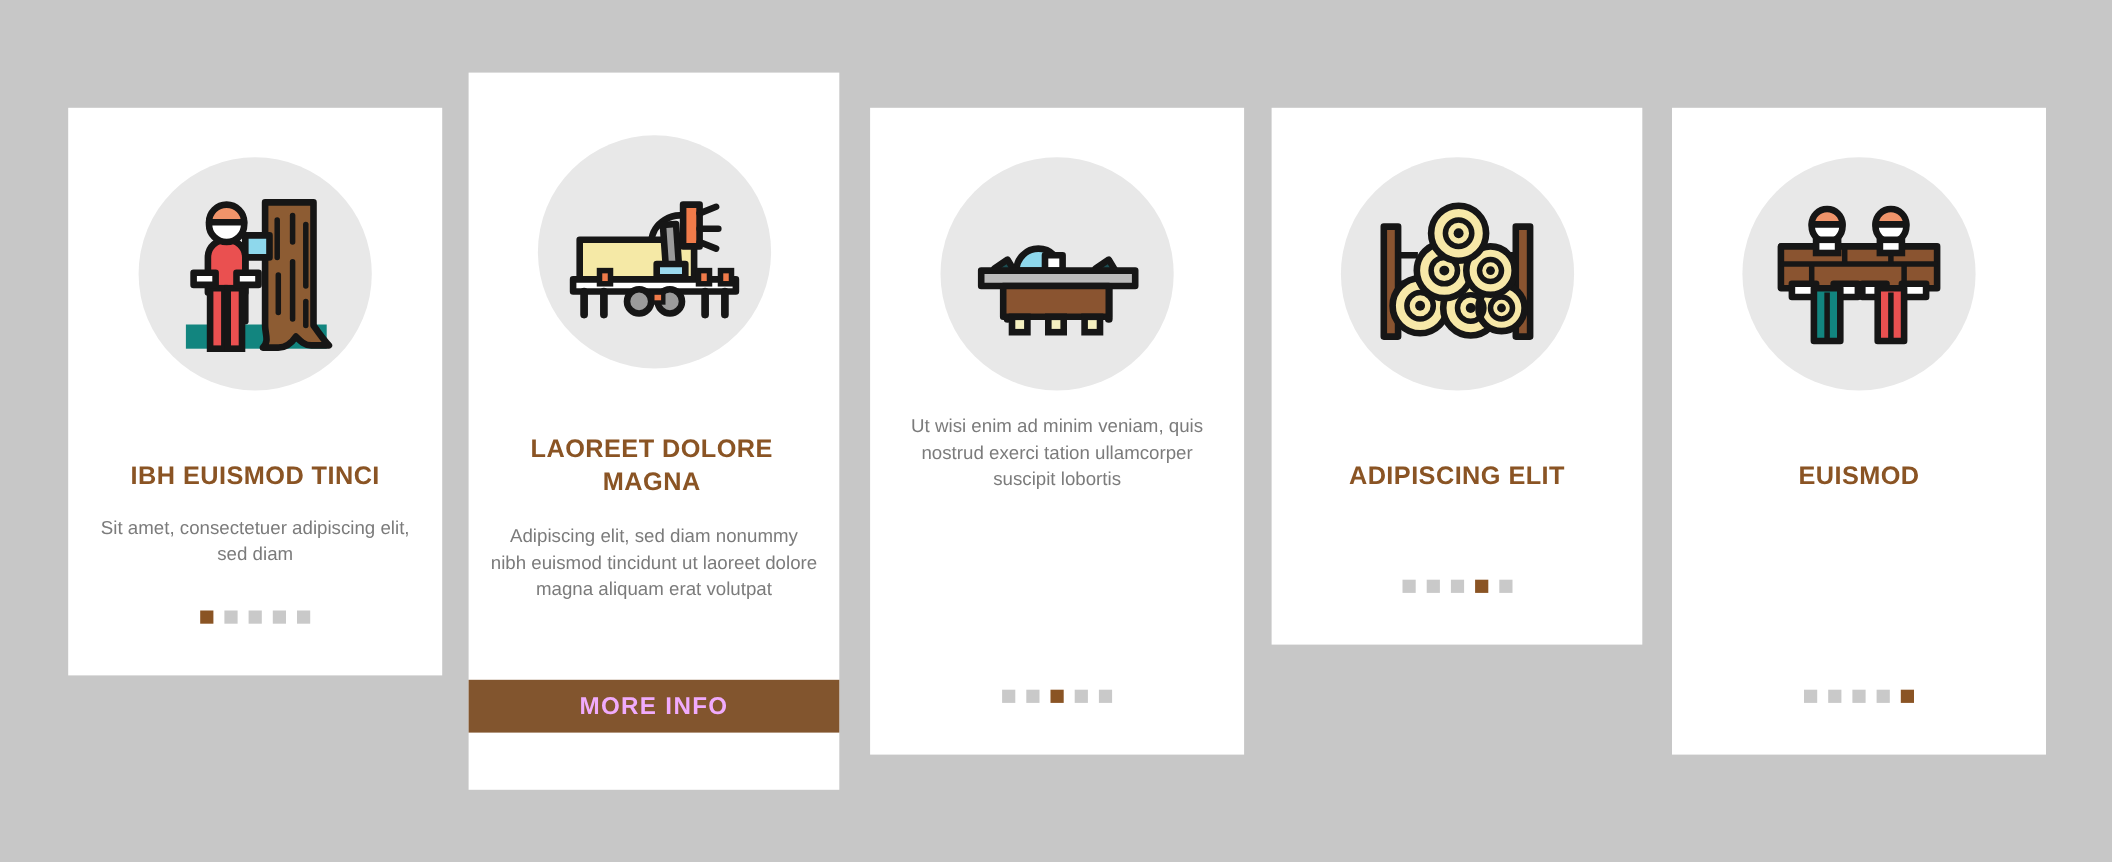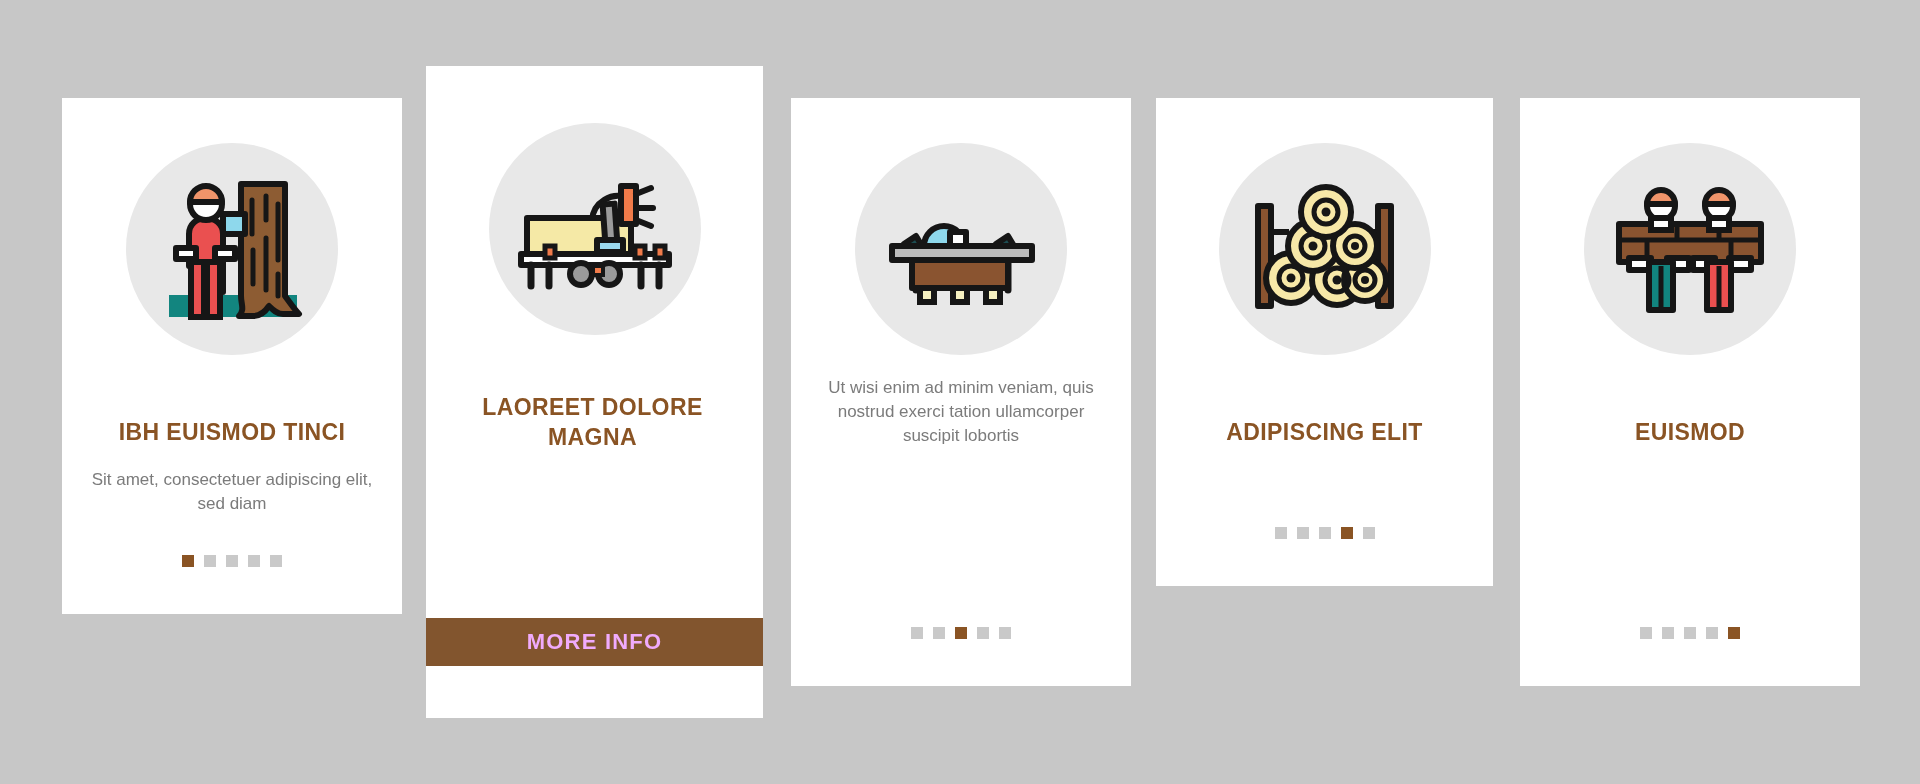--- a/index.html
+++ b/index.html
@@ -196,20 +196,21 @@
           <line x1="134" y1="123" x2="134" y2="144" stroke="#161616" stroke-width="7" stroke-linecap="round"></line>
           <line x1="152" y1="123" x2="152" y2="144" stroke="#161616" stroke-width="7" stroke-linecap="round"></line>
 
           <circle cx="74" cy="132" r="11" fill="#9b9b9b" stroke="#161616" stroke-width="6"></circle>
           <circle cx="102" cy="132" r="11" fill="#9b9b9b" stroke="#161616" stroke-width="6"></circle>
           <rect x="86" y="124" width="10" height="9" fill="#f07b4a" stroke="#161616" stroke-width="4"></rect>
         </svg>
       </div>
     </div>
     <div class="card-title">LAOREET DOLORE MAGNA</div>
+    <div class="card-body">Adipiscing elit, sed diam nonummy nibh euismod tincidunt ut laoreet dolore magna aliquam erat volutpat</div>
     <button class="more-btn">MORE INFO</button>
   </div>
 
   <div class="card card-2">
     <div class="icon-wrap">
       <div class="icon-circle">
         <svg width="175" height="175" viewBox="0 0 175 175">
 
           <path d="M50 84 a20 20 0 0 1 40 0 Z" fill="#8ed8ec" stroke="#161616" stroke-width="6" stroke-linejoin="round"></path>
           <rect x="76" y="70" width="16" height="14" fill="#ffffff" stroke="#161616" stroke-width="6" stroke-linejoin="round"></rect>

